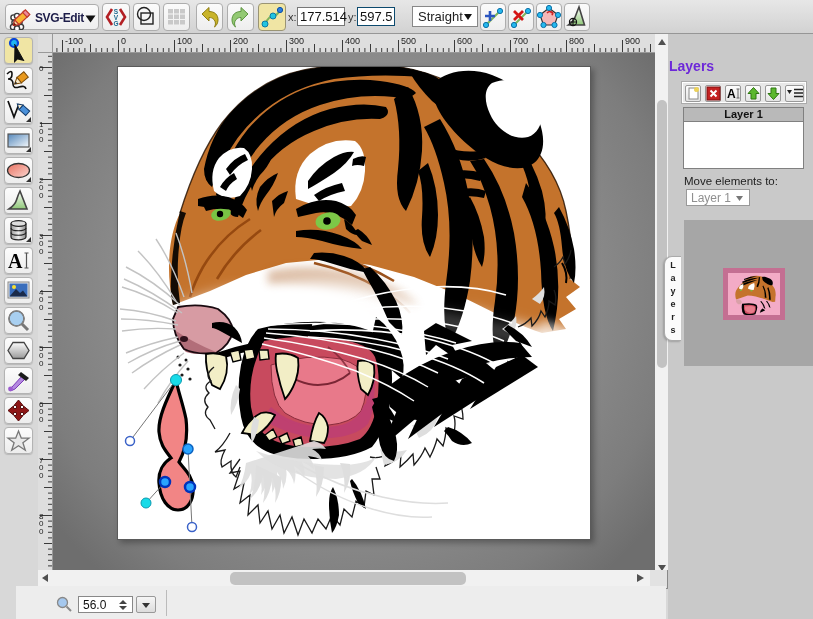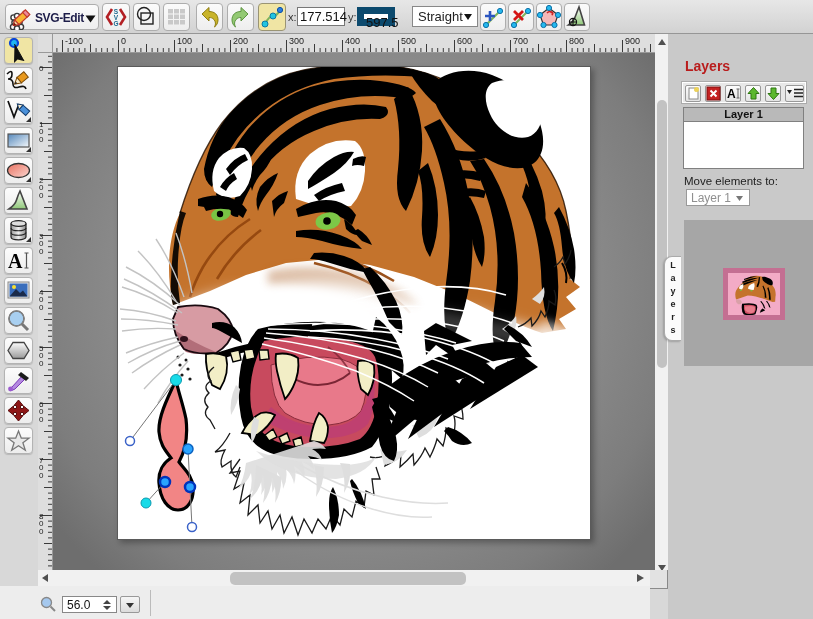--- a/index.html
+++ b/index.html
@@ -74,21 +74,21 @@
 <div class="btn sel" style="left:258px;top:3px;width:28px;height:28px">
 <svg width="26" height="26" viewBox="0 0 26 26">
 <path d="M6 20 Q10 12 14 12 Q18 12 21 6" fill="none" stroke="#7db35c" stroke-width="2.2"></path>
 <circle cx="6" cy="20" r="3" fill="#20c4e0" stroke="#0b7aa6" stroke-width="1"></circle>
 <circle cx="14" cy="12" r="3" fill="#20c4e0" stroke="#0b7aa6" stroke-width="1"></circle>
 <circle cx="21" cy="6" r="2.6" fill="#2a7de0" stroke="#0b4fa6" stroke-width="1"></circle>
 </svg></div>
 <span class="abs" style="left:288px;top:11px;font-size:11px;color:#333">x:</span>
 <div class="abs" style="left:297px;top:7px;width:48px;height:19px;background:#fff;border:1px solid #777;font-size:13px;color:#111;padding:1px 0 0 2px">177.514</div>
 <span class="abs" style="left:348px;top:11px;font-size:11px;color:#333">y:</span>
-<div class="abs" style="left:357px;top:7px;width:38px;height:19px;background:#fff;border:7px solid #0c4a6e;font-size:13px;color:#111;padding:1px 0 0 2px">597.5</div>
+<div class="abs" style="left:357px;top:7px;width:38px;height:19px;background:#fff;border:1px solid #0c4a6e;font-size:13px;color:#111;padding:1px 0 0 2px">597.5</div>
 <div class="abs" style="left:412px;top:6px;width:66px;height:21px;background:#fff;border:1px solid #888;font-size:13px;color:#222;padding:2px 0 0 5px">Straight
 <svg class="abs" style="right:4px;top:7px" width="9" height="8">
       <path d="M0 0 L8 0 L4 6 Z" fill="#111"></path>
     </svg></div>
 <div class="btn" style="left:480px;top:3px;width:26px;height:28px">
 <svg width="24" height="26" viewBox="0 0 24 26">
 <line x1="5" y1="21" x2="19" y2="7" stroke="#7db35c" stroke-width="2"></line>
 <path d="M9 7 L9 17 M4 12 L14 12" stroke="#2a55c0" stroke-width="2.6"></path>
 <circle cx="5" cy="21" r="2.6" fill="#25b9ee" stroke="#0b6fa6"></circle>
 <circle cx="19" cy="7" r="2.6" fill="#25b9ee" stroke="#0b6fa6"></circle>
@@ -705,39 +705,39 @@
 <svg class="abs" style="left:4px;top:4px" width="6" height="8">
       <path d="M6 0 L6 8 L0 4 Z" fill="#505050"></path>
     </svg>
 <div class="abs" style="left:192px;top:1.5px;width:236px;height:13px;background:#c2c2c2;border-radius:5px"></div>
 <svg class="abs" style="left:599px;top:4px" width="7" height="8">
       <path d="M0 0 L7 4 L0 8 Z" fill="#505050"></path>
     </svg>
 </div>
 <div class="abs" style="left:650px;top:570px;width:18px;height:18px;background:#e2e2e2;border-right:1px solid #888"></div>
 <div class="abs" style="left:650px;top:588px;width:163px;height:1px;background:#8a8a8a"></div>
-<div class="abs" style="left:0;top:586px;width:650px;height:33px;background:#ededed">
+<div class="abs" style="left:16px;top:586px;width:650px;height:33px;background:#ededed">
 <svg class="abs" style="left:40px;top:10px" width="16" height="16" viewBox="0 0 16 16">
       <circle cx="6.5" cy="6.5" r="5" fill="#a5c8ee" stroke="#888" stroke-width="1.3"></circle>
       <line x1="10.5" y1="10.5" x2="15" y2="15" stroke="#888" stroke-width="2"></line>
     </svg>
 <div class="abs" style="left:62px;top:10px;width:55px;height:17px;background:#fff;border:1px solid #888;font-size:12px;color:#111;padding:1px 0 0 4px">56.0</div>
 <svg class="abs" style="left:103px;top:14px" width="8" height="10">
       <path d="M4 0 L8 4 L0 4 Z" fill="#444"></path>
       <path d="M0 6 L8 6 L4 10 Z" fill="#444"></path>
     </svg>
 <div class="abs" style="left:120px;top:10px;width:20px;height:17px;background:linear-gradient(#f6f6f6,#dcdcdc);border:1px solid #999;border-radius:2px">
       <svg class="abs" style="left:5px;top:6px" width="9" height="6">
         <path d="M0 0 L8 0 L4 5 Z" fill="#333"></path>
       </svg>
     </div>
 <div class="abs" style="left:150px;top:4px;width:1px;height:26px;background:#bbb"></div>
 </div>
 <div class="abs" style="left:668px;top:34px;width:145px;height:585px;background:#c9c9c9">
-    <div class="abs" style="left:17px;top:24px;font-size:14px;font-weight:bold;color:#b91c1c">Layers</div>
+    <div class="abs" style="left:1px;top:24px;font-size:14px;font-weight:bold;color:#6d28d9">Layers</div>
     <div class="abs" style="left:14px;top:48px;width:124px;height:21px;background:#e8e8e8;border:1px solid #fff;box-shadow:0 0 0 1px #aaa">
       <div class="abs" style="left:2px;top:2px;width:16px;height:17px;background:linear-gradient(#fdfdfd,#e4e4e4);border:1px solid #999;border-radius:2px;text-align:center;padding-top:0px"><svg width="15" height="15" viewBox="0 0 15 15">
           <rect x="3" y="2" width="9" height="11" fill="#fff" stroke="#888"></rect>
           <path d="M9 2 L12 5 L9 5 Z" fill="#ddd" stroke="#888" stroke-width="0.8"></path>
           <circle cx="10.5" cy="3.5" r="2.5" fill="#f8d84a" opacity="0.85"></circle>
         </svg></div>
       <div class="abs" style="left:22px;top:2px;width:16px;height:17px;background:linear-gradient(#fdfdfd,#e4e4e4);border:1px solid #999;border-radius:2px;text-align:center;padding-top:0px"><svg width="15" height="15" viewBox="0 0 15 15">
           <rect x="1" y="1" width="13" height="13" fill="#c42222" stroke="#801010"></rect>
           <path d="M4.5 4.5 L10.5 10.5 M10.5 4.5 L4.5 10.5" stroke="#fff" stroke-width="2"></path>
         </svg></div>

